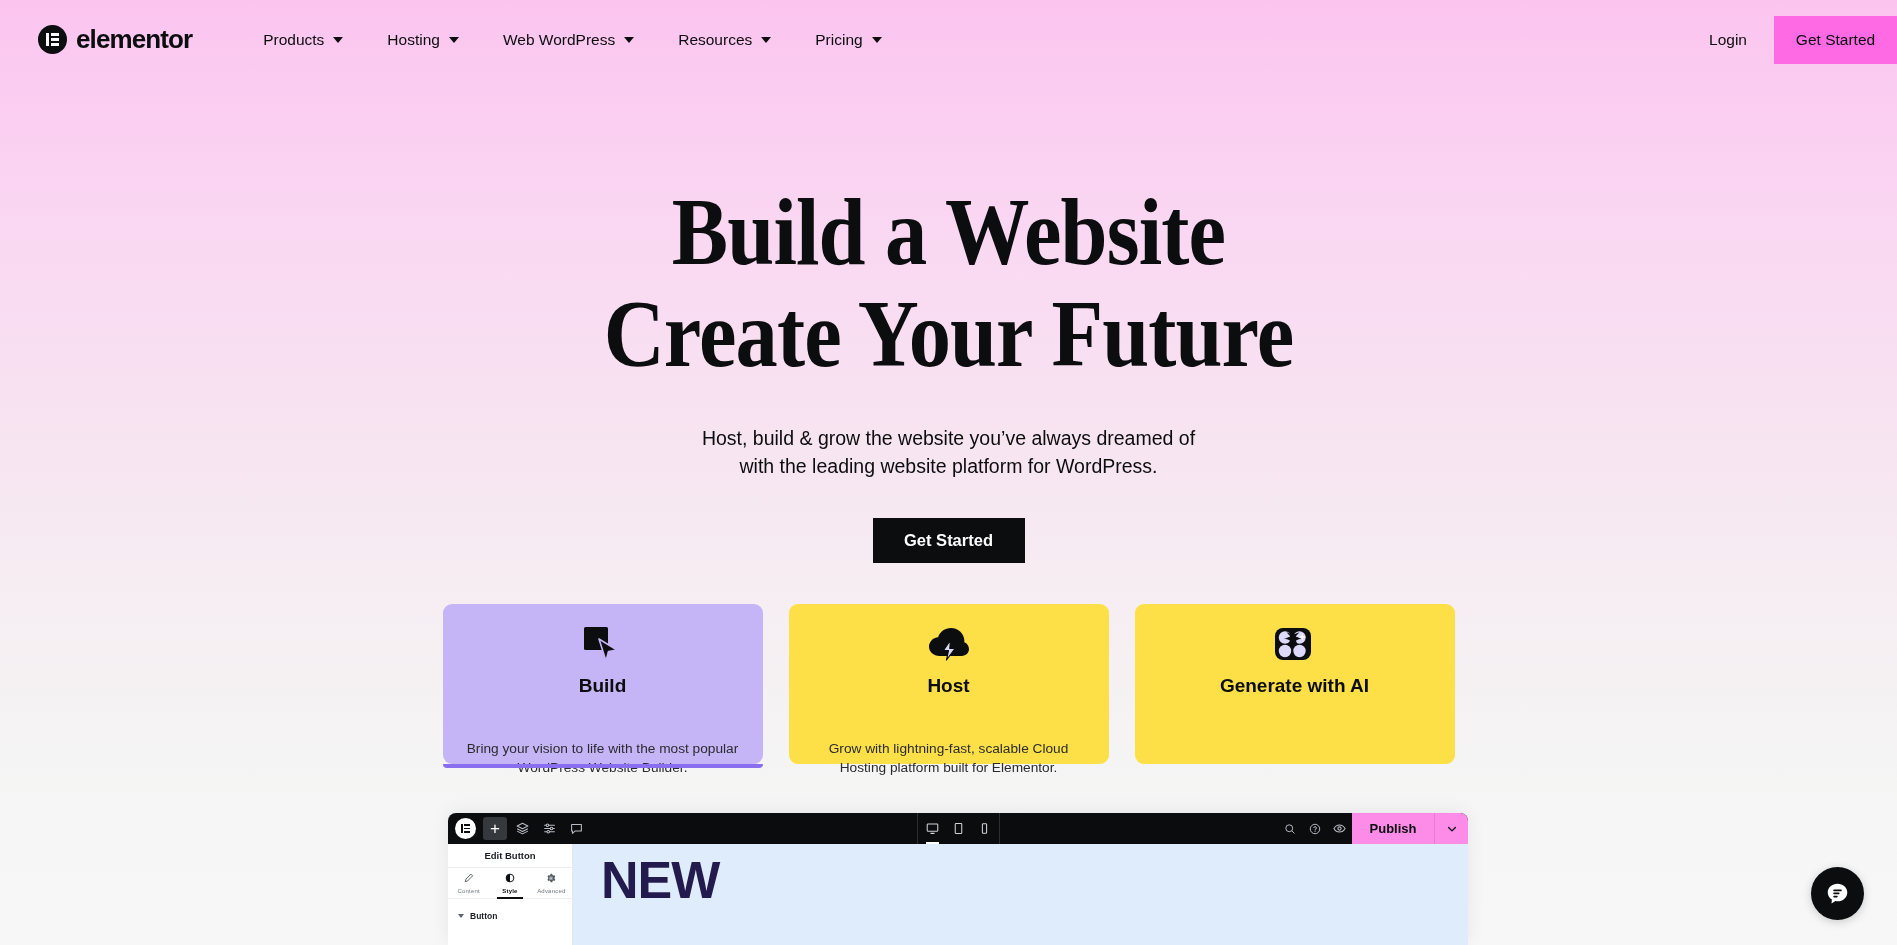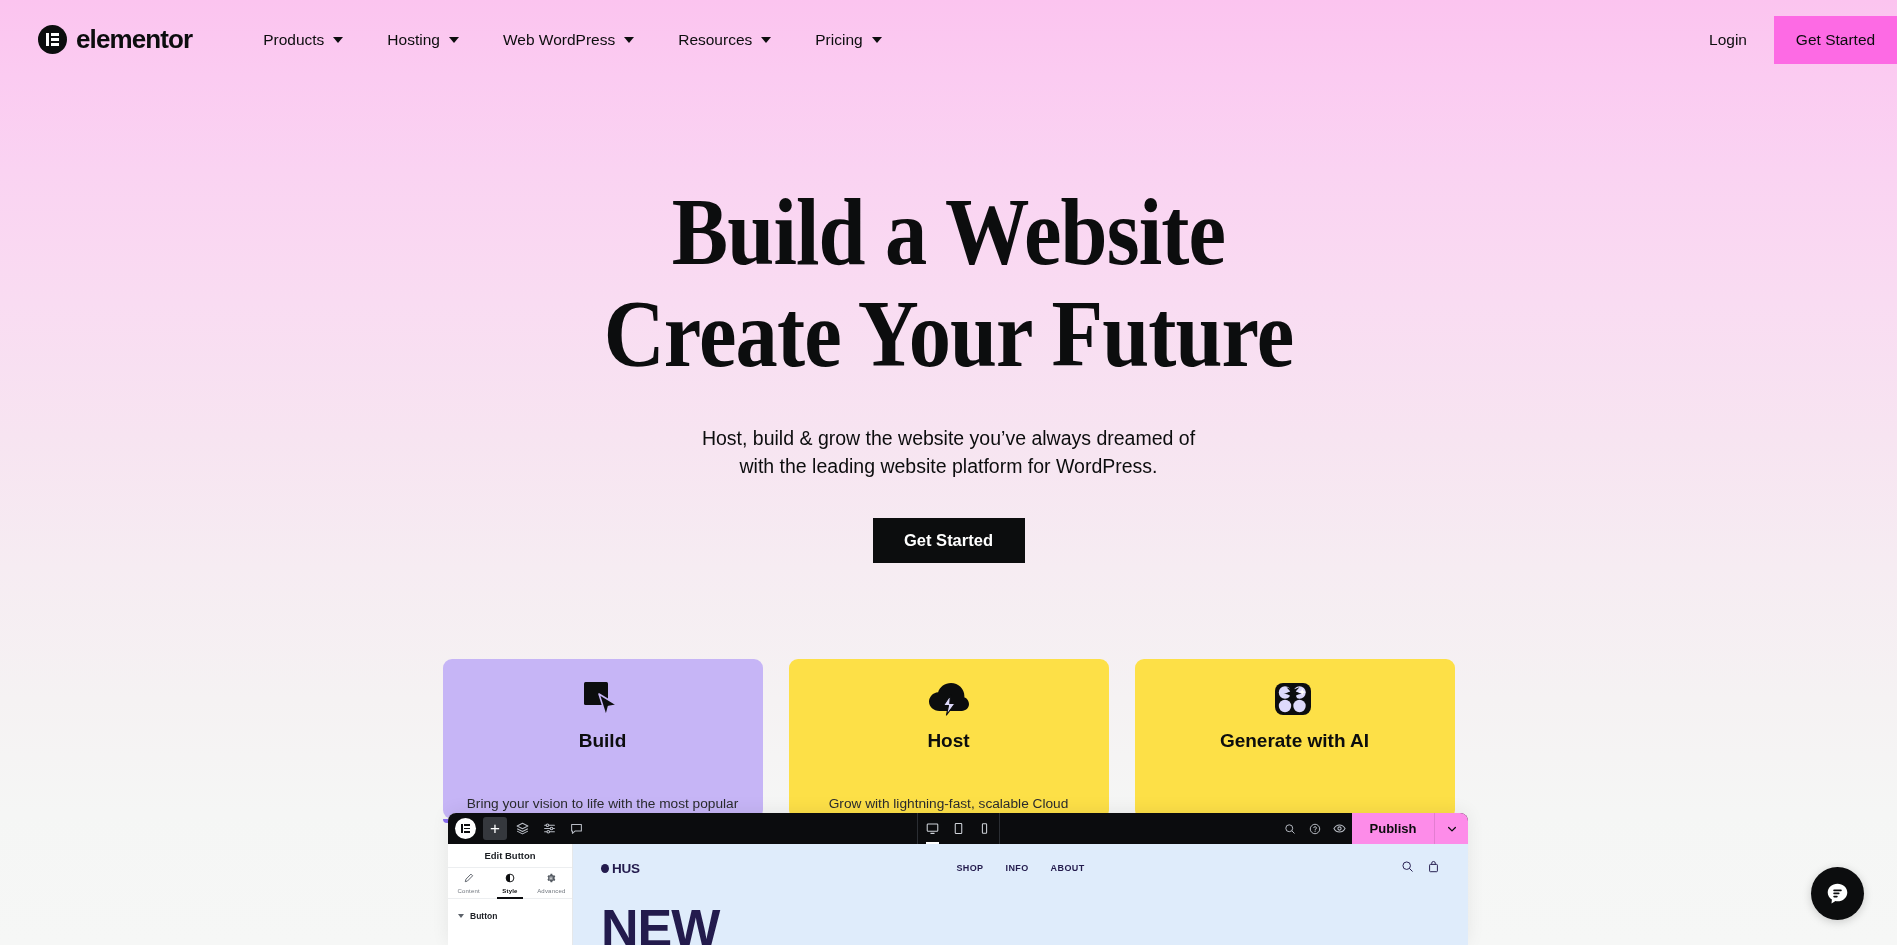--- a/index.html
+++ b/index.html
@@ -102,21 +102,21 @@
     background: #0c0d0e; color: #fff;
     width: 152px; height: 45px;
     font-size: 16.5px; font-weight: 700;
     border: none; cursor: pointer; font-family: inherit;
   }
 
   
   .cards {
     display: flex; gap: 26px;
     justify-content: center;
-    margin-top: 96px;
+    margin-top: 41px;
   }
   .card {
     width: 320px; height: 160px;
     border-radius: 9px;
     padding: 22px 22px 0 22px;
     position: relative;
     cursor: pointer;
     background: #fde047;
   }
   .card.active { background: #c6b5f6; }
@@ -482,45 +482,20 @@
           <span class="pl">Advanced</span>
         </div>
       </div>
       <div class="panel-section">
         <span class="sec-caret"></span>
         <span>Button</span>
       </div>
     </div>
 
     <div class="preview">
-      <div class="pv-nav">
-        <div class="pv-logo">
-          <span class="pv-dot"></span>
-          <span>HUS</span>
-        </div>
-        <div class="pv-links">
-          <span>SHOP</span>
-          <span>INFO</span>
-          <span>ABOUT</span>
-        </div>
-        <div class="pv-icons">
-          <span>
-            <svg width="13" height="13" viewBox="0 0 16 16" fill="none" stroke="currentColor" stroke-width="1.2">
-              <circle cx="7" cy="7" r="4.6"></circle>
-                <path d="M10.4 10.4 L14.2 14.2"></path>
-            </svg>
-          </span>
-          <span>
-            <svg width="13" height="13" viewBox="0 0 16 16" fill="none" stroke="currentColor" stroke-width="1.2" stroke-linejoin="round">
-              <rect x="3.2" y="5.4" width="9.6" height="9" rx="1"></rect>
-                <path d="M5.8 5.4V4a2.2 2.2 0 0 1 4.4 0v1.4"></path>
-            </svg>
-          </span>
-        </div>
-      </div>
       <div class="pv-hero">NEW</div>
     </div>
 
   </div>
 </div>
 
 <div class="chat-fab">
   <svg width="29" height="29" viewBox="0 0 32 32" fill="none">
     <path d="M16 5.2c-6 0-10.8 4.3-10.8 9.6 0 3.2 1.8 6.1 4.6 7.8l-.4 4.4 4.4-2.6c.7.1 1.4.2 2.2.2 6 0 10.8-4.3 10.8-9.8S22 5.2 16 5.2Z" fill="#ffffff"></path>
     <rect x="11.3" y="11.6" width="9.4" height="1.9" rx="0.9" fill="#0c0d0e"></rect>

